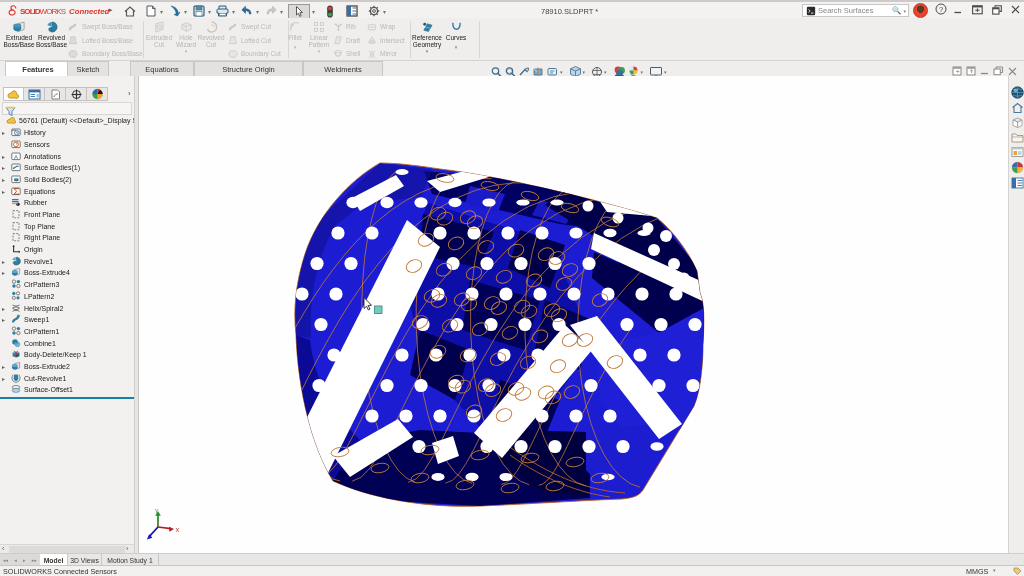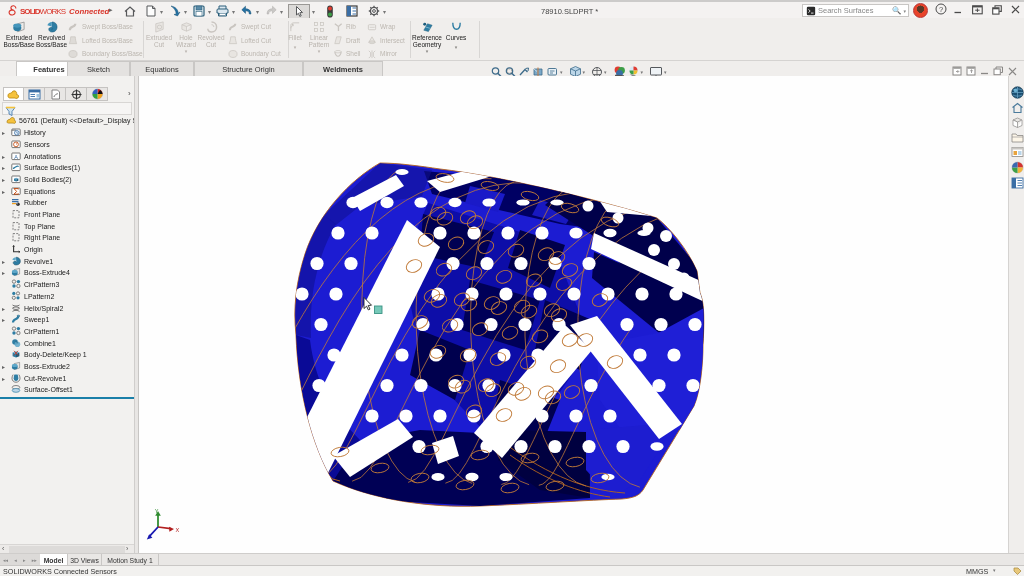--- a/index.html
+++ b/index.html
@@ -300,25 +300,25 @@
   <div class="bigbtn" style="left:443px;width:26px;">
     <svg width="13" height="12" viewBox="0 0 14 13">
         <path d="M3 2 C3 6.5 4.5 9 7 9 C9.5 9 11 6.5 11 2" fill="none" stroke="#2e7da3" stroke-width="1.5"></path>
       </svg>
     <div>Curves</div>
     <div style="font-size:5px;color:#8a8884;margin-top:3px;">▾</div>
   </div>
   <div class="rsep" style="left:479px;"></div>
 </div>
 <div id="tabbar">
-  <div class="dtab active" style="left:16px;width:66px;">Features</div>
-  <div class="dtab" style="left:67px;width:63px;">Sketch</div>
+  <div class="dtab active" style="left:5px;width:66px;">Features</div>
+  <div class="dtab" style="left:67px;width:42px;">Sketch</div>
   <div class="dtab" style="left:130px;width:64px;">Equations</div>
   <div class="dtab" style="left:194px;width:109px;">Structure Origin</div>
-  <div class="dtab" style="left:303px;width:80px;font-weight:bold;">Weldments</div>
+  <div class="dtab" style="left:303px;width:80px;">Weldments</div>
   <div style="position:absolute;left:490px;top:4px;display:flex;align-items:center;gap:1px;">
     <svg width="13" height="12" viewBox="0 0 13 12">
         <circle cx="5.5" cy="5" r="3.2" fill="none" stroke="#3d6b8a" stroke-width="1.2"></circle>
         <path d="M7.8 7.3 L11 10.5" stroke="#3d6b8a" stroke-width="1.5"></path>
       </svg>
     <svg width="13" height="12" viewBox="0 0 13 12">
         <circle cx="5.5" cy="5" r="3.2" fill="none" stroke="#3d6b8a" stroke-width="1.2"></circle>
         <path d="M7.8 7.3 L11 10.5" stroke="#3d6b8a" stroke-width="1.5"></path>
         <rect x="3.5" y="3" width="4" height="4" fill="none" stroke="#888" stroke-width="0.7" stroke-dasharray="1 0.7"></rect>
       </svg>

